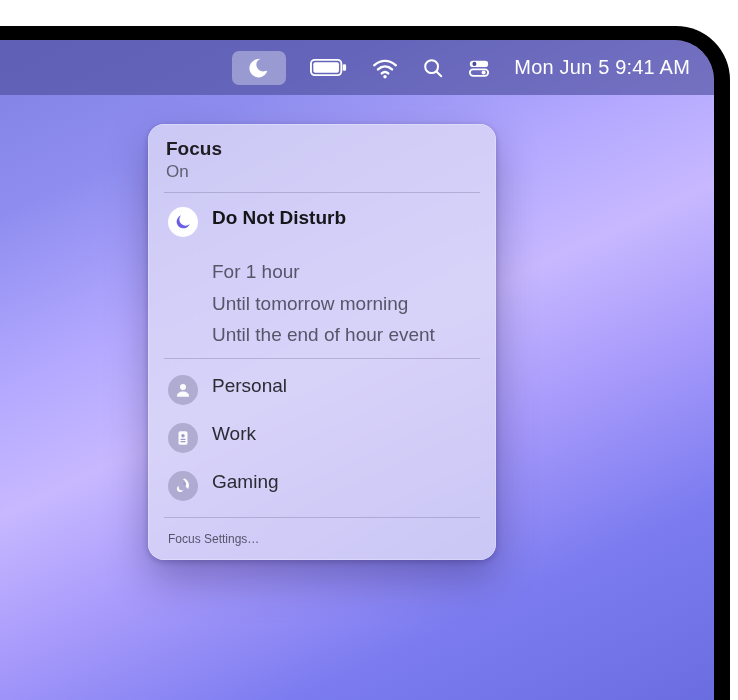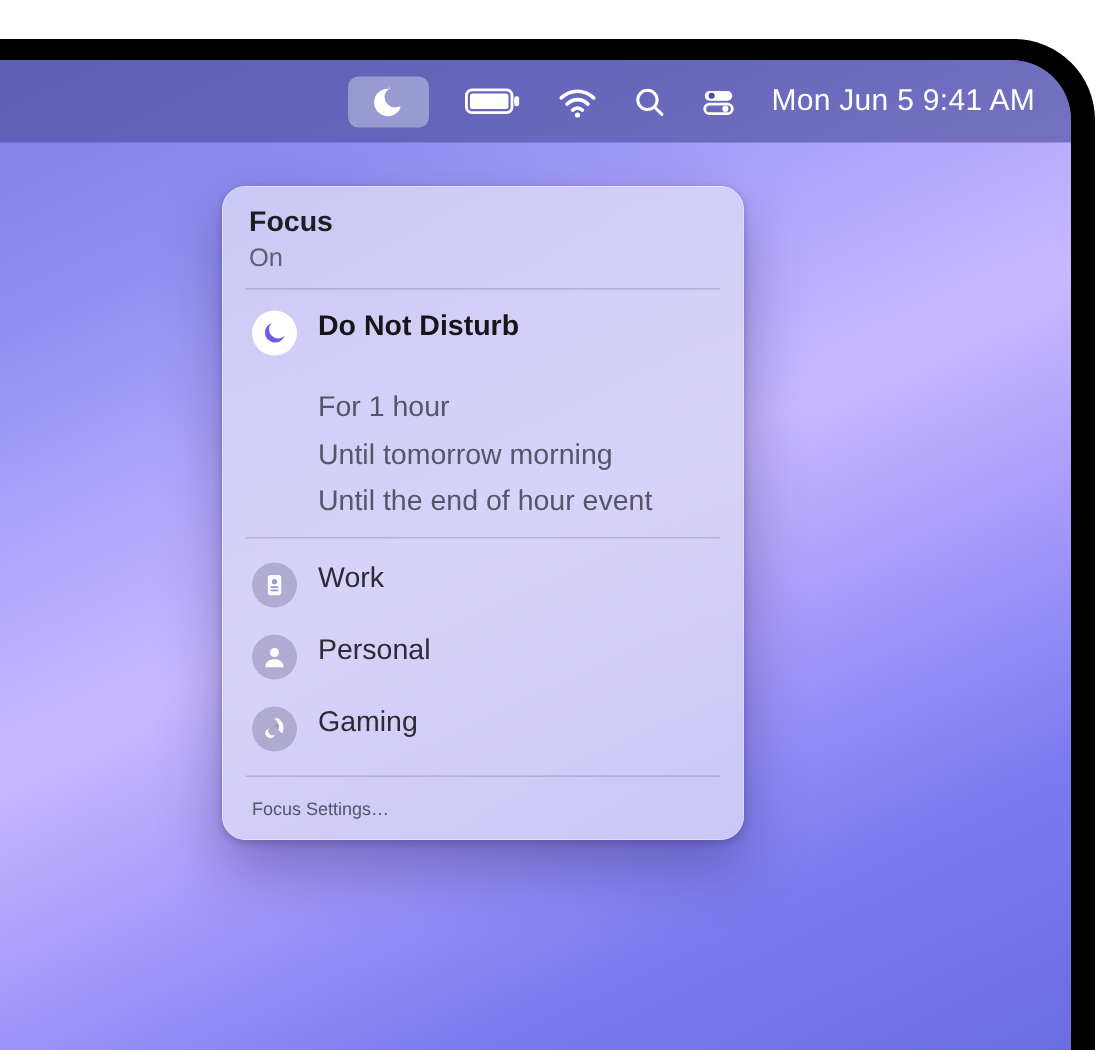--- a/index.html
+++ b/index.html
@@ -213,37 +213,37 @@
         <div class="opt">Until tomorrow morning</div>
         <div class="opt">Until the end of hour event</div>
       </div>
 
       <div class="sep"></div>
 
       <div class="mode-list">
         <div class="row">
           <span class="icon-circle icon-dim">
             <svg viewBox="0 0 24 24" fill="currentColor">
+              <circle cx="12" cy="8" r="4"></circle>
+              <path d="M4 20c0-4 4-6 8-6s8 2 8 6v1H4z"></path>
+            </svg>
+          </span>
+          <span class="label">Personal</span>
+        </div>
+
+        <div class="row">
+          <span class="icon-circle icon-dim">
+            <svg viewBox="0 0 24 24" fill="currentColor">
               <rect x="6" y="3" width="12" height="18" rx="2.5"></rect>
               <circle cx="12" cy="9" r="2.3" fill="#9a9acc"></circle>
               <rect x="8.5" y="13" width="7" height="1.6" rx="0.8" fill="#9a9acc"></rect>
               <rect x="8.5" y="16" width="7" height="1.6" rx="0.8" fill="#9a9acc"></rect>
             </svg>
           </span>
           <span class="label">Work</span>
-        </div>
-
-        <div class="row">
-          <span class="icon-circle icon-dim">
-            <svg viewBox="0 0 24 24" fill="currentColor">
-              <circle cx="12" cy="8" r="4"></circle>
-              <path d="M4 20c0-4 4-6 8-6s8 2 8 6v1H4z"></path>
-            </svg>
-          </span>
-          <span class="label">Personal</span>
         </div>
 
         <div class="row">
           <span class="icon-circle icon-dim">
             <svg viewBox="0 0 24 24" fill="currentColor">
               <path d="M13.5 2c3.5 1 6.5 4.5 6.5 9 0 2-.5 3.5-1.3 5l-3.2-3.2c.3-.8.5-1.7.5-2.8 0-3-1.8-5.7-4-7l1.5-1zM4 14l3-3c-1 2-1 4 .5 5.5S11 18 13 17l-3 3c-2 .5-4-.5-5-1.5S3.5 16 4 14z"></path>
               <circle cx="14" cy="9" r="1.6" fill="#9a9acc"></circle>
             </svg>
           </span>
           <span class="label">Gaming</span>

